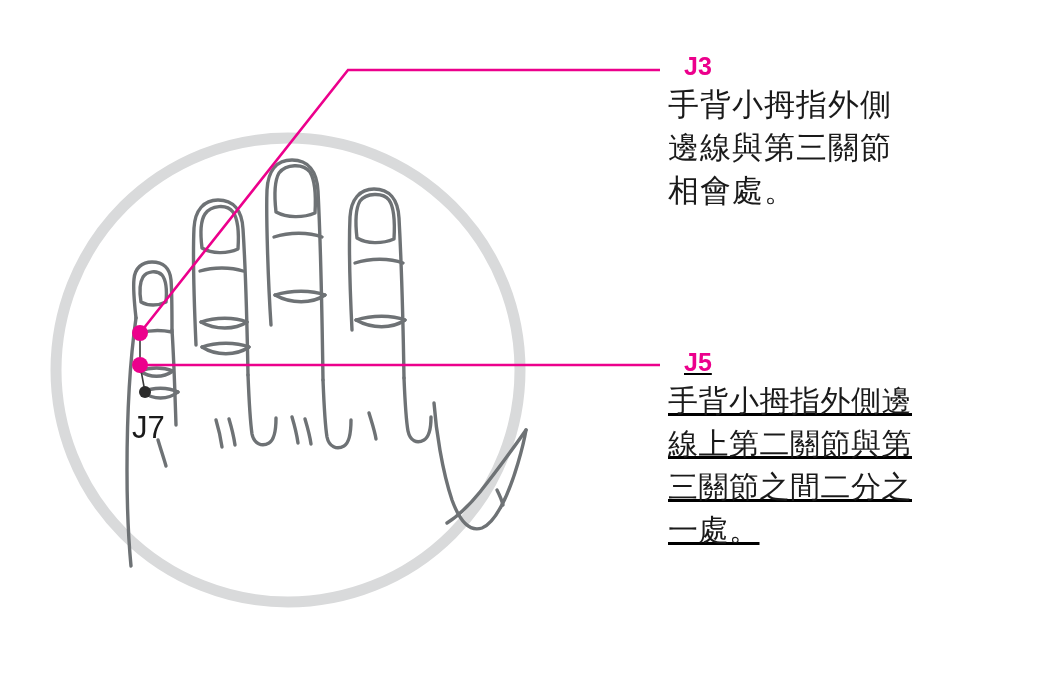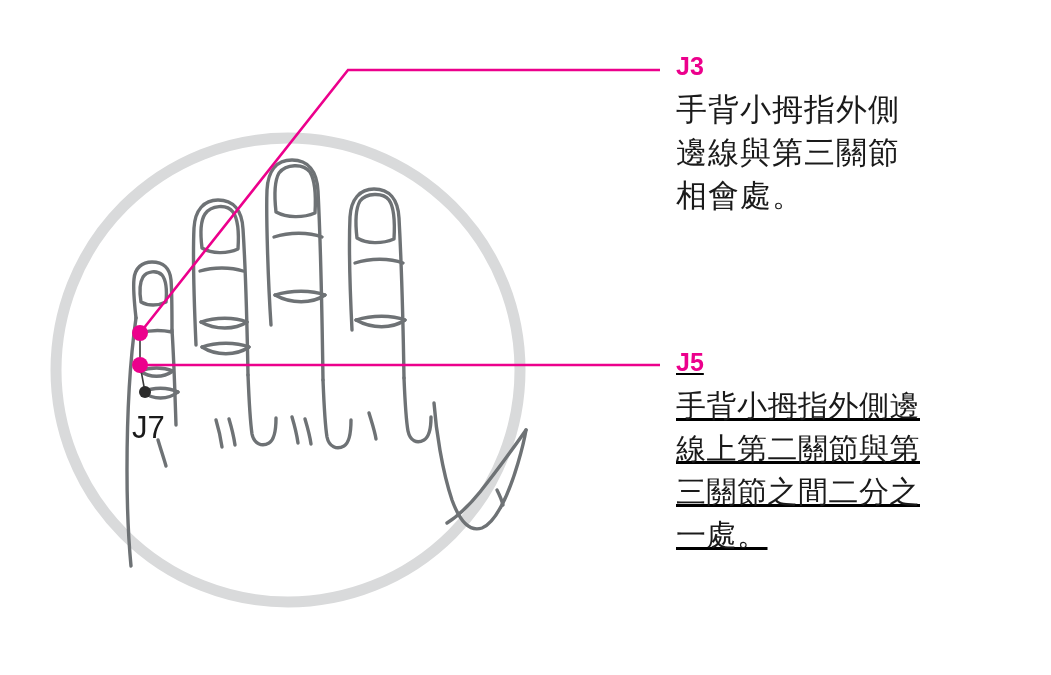--- a/index.html
+++ b/index.html
@@ -39,28 +39,28 @@
   .callout-j3 { top: 52px; }
   .callout-j5 { top: 348px; text-decoration: underline; }
 
   .callout-code {
     font-family: "Liberation Sans", "DejaVu Sans", sans-serif;
     font-weight: bold;
     font-size: 25px;
     line-height: 28px;
     color: #EC008C;
     letter-spacing: 0px;
-    margin: 0 0 3px 8px;
+    margin: 0 0 3px 16px;
   }
   .callout-body {
     font-family: "DejaVu Sans", "Liberation Sans", sans-serif;
     font-size: 31px;
     line-height: 43px;
     color: #1a1a1a;
-    margin: 8px;
+    margin: 0;
     letter-spacing: 1px;
     white-space: pre-line;
   }
   .callout-j5 .callout-body {
     letter-spacing: 0.5px;
     font-size: 30px;
   }
 </style>
 </head>
 <body>

